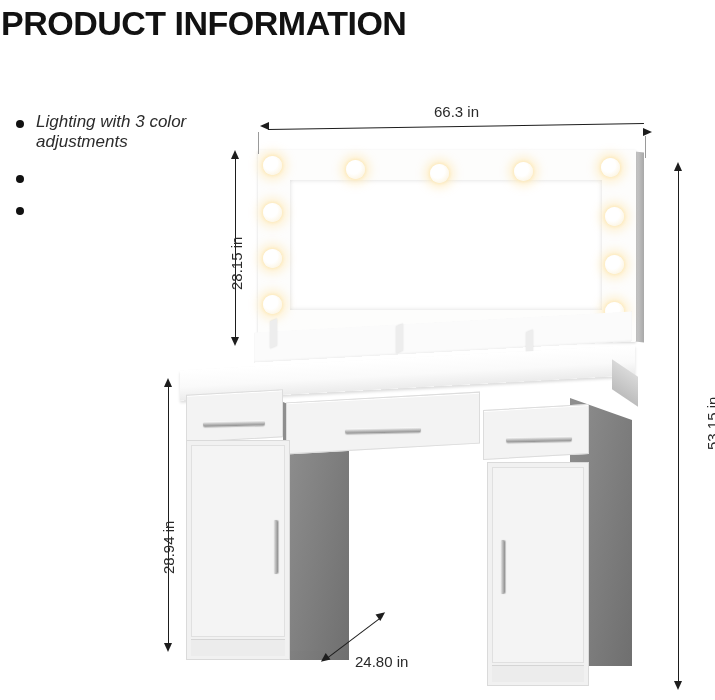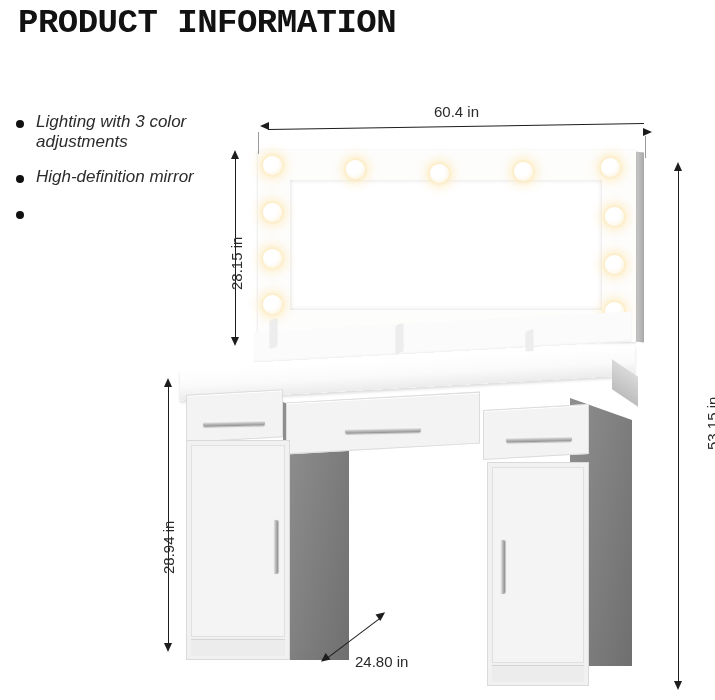--- a/index.html
+++ b/index.html
@@ -1,21 +1,21 @@
 <!DOCTYPE html>
 <html><head>
 <meta charset="utf-8">
 <style>
   html,body{margin:0;padding:0;background:#ffffff;}
   body{width:715px;height:700px;position:relative;overflow:hidden;
        font-family:"Liberation Sans",sans-serif;color:#1a1a1a;}
 
   
-  #page-title{position:absolute;left:18px;top:4px;font-size:34px;font-weight:700;
-              letter-spacing:-0.5px;color:#121212;white-space:nowrap;font-family:Liberation Mono, monospace;}
+  #page-title{position:absolute;left:1px;top:4px;font-size:34px;font-weight:700;
+              letter-spacing:-0.5px;color:#121212;white-space:nowrap;}
 
   
   #feature-list{position:absolute;left:12px;top:112px;width:215px;font-style:italic;}
   .feature-row{display:flex;align-items:flex-start;margin-bottom:16px;}
   .bullet-dot{width:8px;height:8px;border-radius:50%;background:#111;
               flex:0 0 auto;margin:8px 12px 0 4px;}
   .feature-text{font-size:17px;line-height:1.16;color:#2b2b2b;}
 
   
   #furniture{position:absolute;left:0;top:0;width:715px;height:700px;}
@@ -88,21 +88,20 @@
 
 <div id="page-title">PRODUCT INFORMATION</div>
 
 <div id="feature-list">
   <div class="feature-row">
     <span class="bullet-dot"></span>
     <span class="feature-text">Lighting with 3 color adjustments</span>
   </div>
   <div class="feature-row">
     <span class="bullet-dot"></span>
-    <span class="feature-text">High-definition mirror</span>
   </div>
   <div class="feature-row">
     <span class="bullet-dot"></span>
   </div>
 </div>
 
 <div id="furniture">
 
   <div id="mirror-unit">
     <div id="mirror-side-edge"></div>
@@ -165,21 +164,21 @@
   <div class="cabinet" style="left:487px;top:462px;width:100px;height:222px">
     <div class="cab-door" style="left:4px;top:4px;right:4px;bottom:22px">
       <div class="pull-v" style="left:7px;top:72px;height:54px"></div>
     </div>
     <div class="cab-plinth" style="left:4px;right:4px;bottom:3px;height:16px"></div>
   </div>
 
   <div class="arrow-h" style="left:268px;top:129px;width:376px;transform:rotate(-0.9deg);transform-origin:left center"></div>
   <div class="head head-l" style="left:260px;top:122px"></div>
   <div class="head head-r" style="left:643px;top:128px"></div>
-  <div class="dim-label" style="left:434px;top:103px">60.4 in</div>
+  <div class="dim-label" style="left:434px;top:103px">66.3 in</div>
 
   <div class="arrow-v" style="left:235px;top:158px;height:180px"></div>
   <div class="head head-u" style="left:231px;top:150px"></div>
   <div class="head head-d" style="left:231px;top:337px"></div>
   <div class="dim-label rot" style="left:228px;top:290px">28.15 in</div>
 
   <div class="arrow-v" style="left:678px;top:170px;height:512px"></div>
   <div class="head head-u" style="left:674px;top:162px"></div>
   <div class="head head-d" style="left:674px;top:681px"></div>
   <div class="dim-label rot" style="left:704px;top:450px">53.15 in</div>

